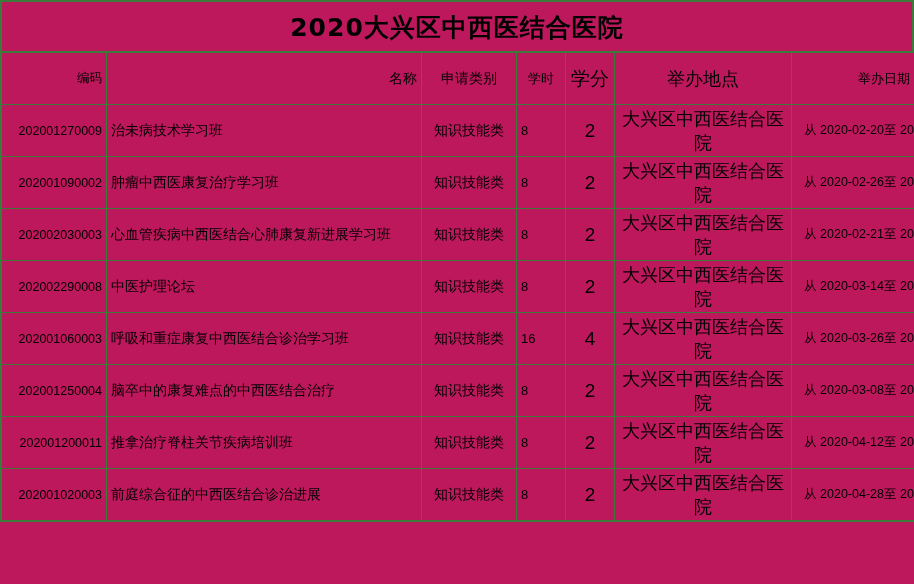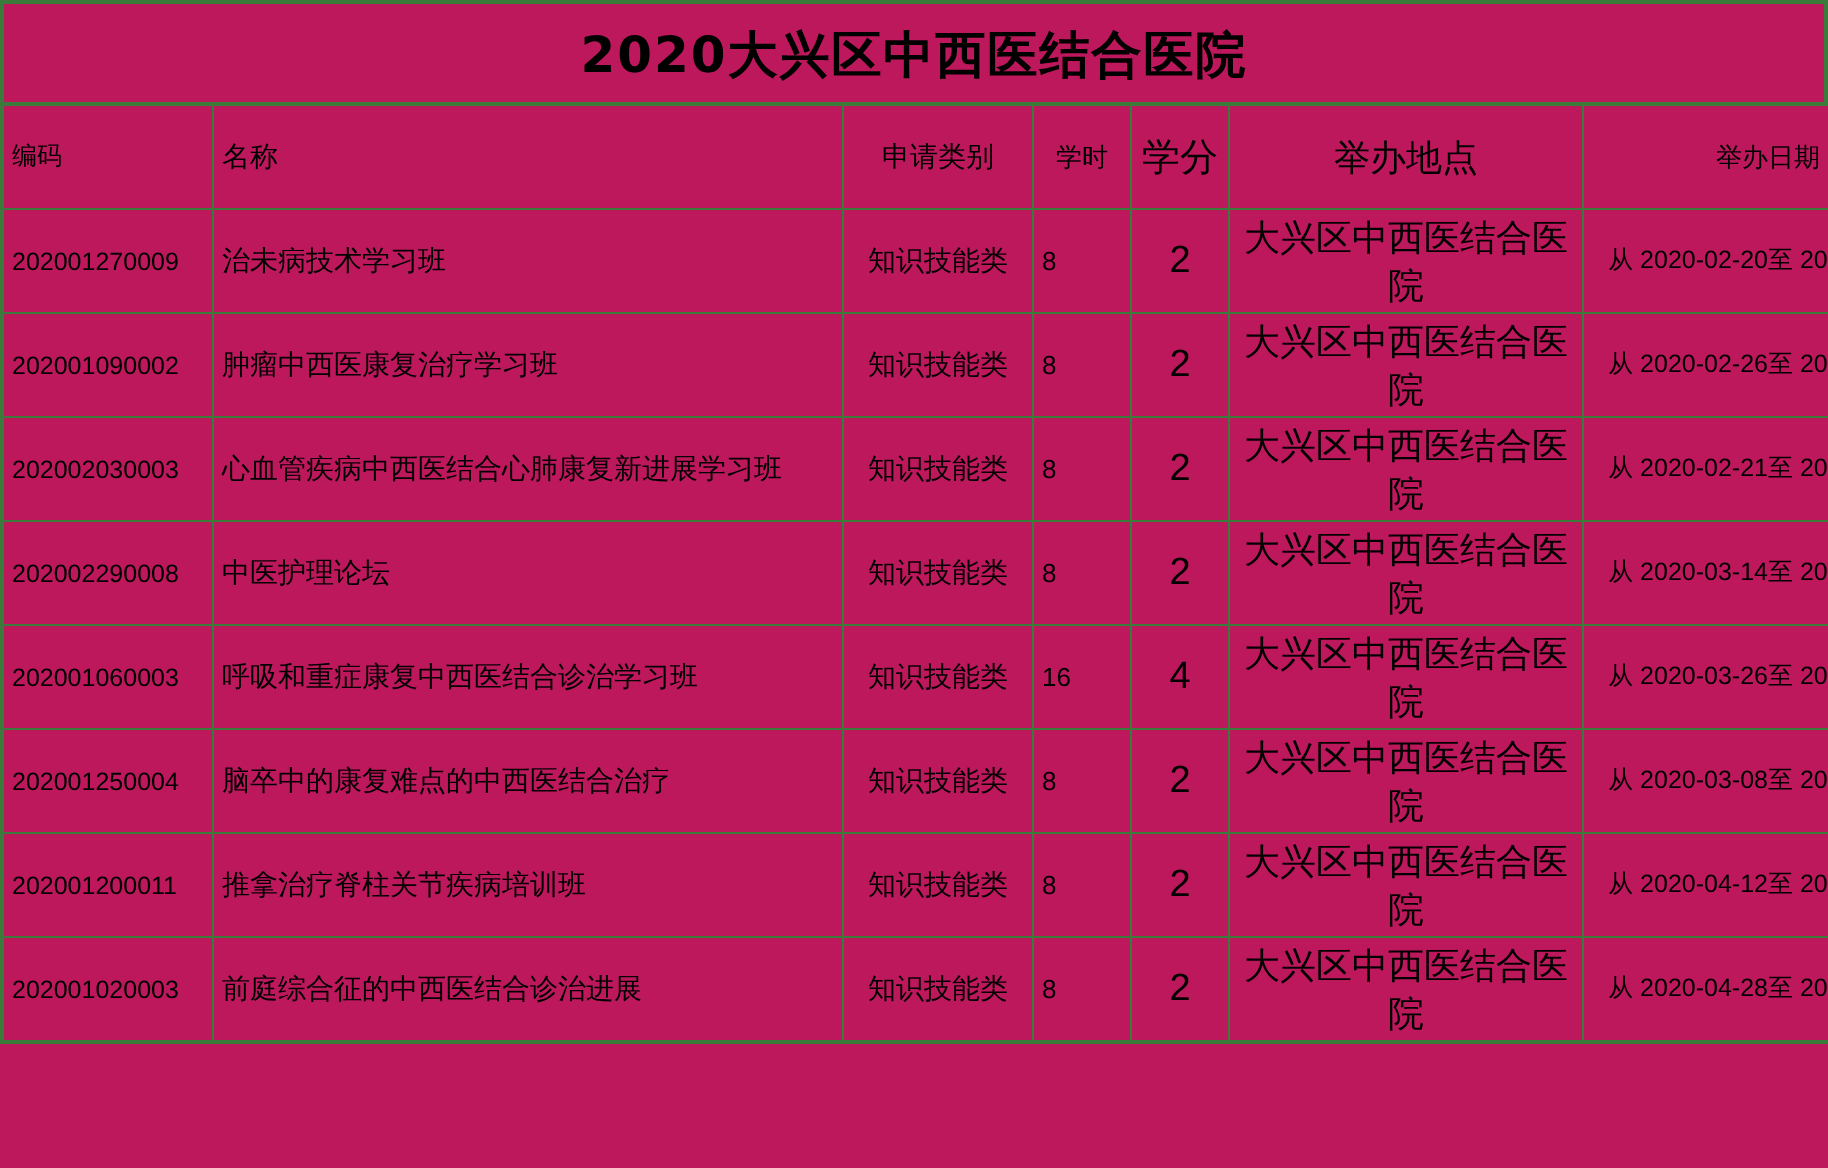--- a/index.html
+++ b/index.html
@@ -54,28 +54,28 @@
   
   table.main {
     border: 2px solid #3a7a3a;
   }
   thead td {
     height: 64px;
     text-align: center;
     font-size: 15px;
     font-family: "DejaVu Sans", sans-serif;
   }
-  .c-code   { width: 96px;  text-align: left;   font-size: 12.5px; font-family: "Liberation Sans", sans-serif; }
+  .c-code   { width: 96px;  text-align: right;   font-size: 12.5px; font-family: "Liberation Sans", sans-serif; }
   .c-name   { width: 306px; text-align: left;   font-size: 14px; font-family: "DejaVu Sans", sans-serif; margin-top: 36px;}
   .c-type   { width: 86px;  text-align: center; font-size: 14px; font-family: Liberation Sans, sans-serif;}
   .c-hours  { width: 40px;  font-size: 13px; }
   .c-credit { width: 40px;  text-align: center; font-size: 19px; }
   .c-place  { width: 168px; text-align: center; font-size: 18px; font-family: "DejaVu Sans", sans-serif;}
   .c-date   { width: 176px; text-align: center; font-size: 13px; }
-  thead .c-code, thead .c-name { text-align: left; }
+  thead .c-code, thead .c-name { text-align: right; }
   .date-cell {
     white-space: nowrap;
     font-size: 12.5px;
   }
 </style>
 </head>
 <body>
 
 <div class="page">
 

